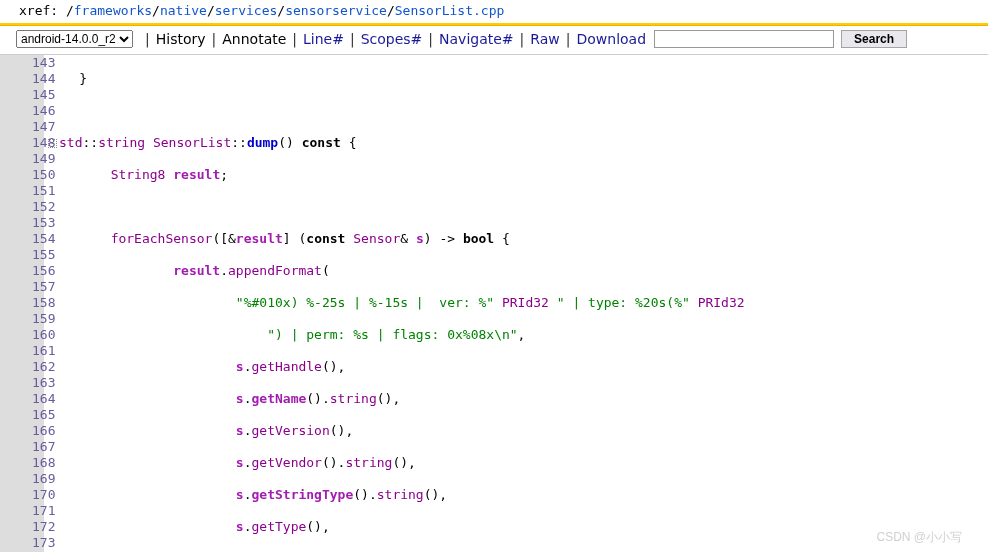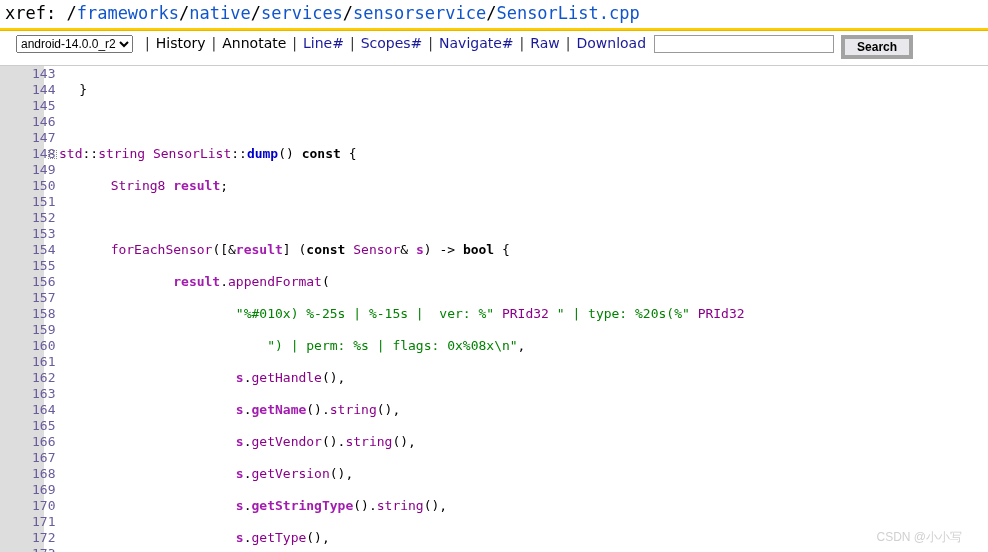--- a/index.html
+++ b/index.html
@@ -4,37 +4,37 @@
 <style>
 * { margin: 0; padding: 0; box-sizing: border-box; }
 body {
   font-family: monospace, "DejaVu Sans Mono", Consolas, monospace;
   font-size: 13px;
   background: #fff;
   width: 988px;
   overflow: hidden;
 }
 .hdr {
-  padding: 3px 5px;
-  font-size: 17px;
+  padding: 3px 19px;
+  font-size: 13px;
 }
 .hdr .xref { color: #000; }
 .hdr a { color: #1155cc; text-decoration: none; }
 .sep-top {
   height: 2px;
   background: #ffcc00;
   margin-top: 2px;
 }
 .sep-bot {
   height: 1px;
   background: #e5b800;
 }
 .toolbar {
   display: flex;
-  align-items: flex-start;
+  align-items: center;
   padding: 4px 10px 4px 16px;
   font-size: 14px;
   gap: 3px;
   font-family: "DejaVu Sans", Arial, sans-serif;
 }
 .toolbar select {
   font-size: 12px;
   margin-right: 6px;
   font-family: sans-serif;
 }
@@ -43,21 +43,21 @@
 .toolbar a.plain { color: #000000; }
 .toolbar input[type="text"] {
   width: 180px;
   height: 18px;
   border: 1px solid #999;
   margin-left: 5px;
 }
 .toolbar button {
   font-weight: bold;
   background: #e9e9ed;
-  border: 4px solid #a3a3a3;
+  border: 1px solid #a3a3a3;
   padding: 1px 12px;
   margin-left: 4px;
   font-family: sans-serif;
   font-size: 12px;
 }
 .sep2 {
   height: 1px;
   background: #ccc;
   margin-top: 2px;
 }
@@ -181,22 +181,22 @@
 <div></div>
 <div><span class="foldicon">-</span><span class="ident">std</span>::<span class="ident">string</span> <span class="ident">SensorList</span>::<span class="fnb">dump</span>() <span class="kw">const</span> {</div>
 <div>        <span class="ident">String8</span> <span class="memberb">result</span>;</div>
 <div></div>
 <div>        <span class="fn">forEachSensor</span>([&amp;<span class="memberb">result</span>] (<span class="kw">const</span> <span class="ident">Sensor</span>&amp; <span class="memberb">s</span>) -&gt; <span class="kw">bool</span> {</div>
 <div>                <span class="memberb">result</span>.<span class="fn">appendFormat</span>(</div>
 <div>                        <span class="str">"%#010x) %-25s | %-15s |  ver: %"</span> <span class="ident">PRId32</span> <span class="str">" | type: %20s(%"</span> <span class="ident">PRId32</span></div>
 <div>                            <span class="str">") | perm: %s | flags: 0x%08x\n"</span>,</div>
 <div>                        <span class="memberb">s</span>.<span class="fn">getHandle</span>(),</div>
 <div>                        <span class="memberb">s</span>.<span class="memberb">getName</span>().<span class="fn">string</span>(),</div>
+<div>                        <span class="memberb">s</span>.<span class="fn">getVersion</span>(),</div>
 <div>                        <span class="memberb">s</span>.<span class="fn">getVendor</span>().<span class="fn">string</span>(),</div>
-<div>                        <span class="memberb">s</span>.<span class="fn">getVersion</span>(),</div>
 <div>                        <span class="memberb">s</span>.<span class="memberb">getStringType</span>().<span class="fn">string</span>(),</div>
 <div>                        <span class="memberb">s</span>.<span class="fn">getType</span>(),</div>
 <div>                        <span class="memberb">s</span>.<span class="fn">getRequiredPermission</span>().<span class="fn">size</span>() ? <span class="memberb">s</span>.<span class="fn">getRequiredPermission</span>().<span class="fn">string</span>() : <span class="str">"n/a"</span>,</div>
 
 
 
 
 
 
 

